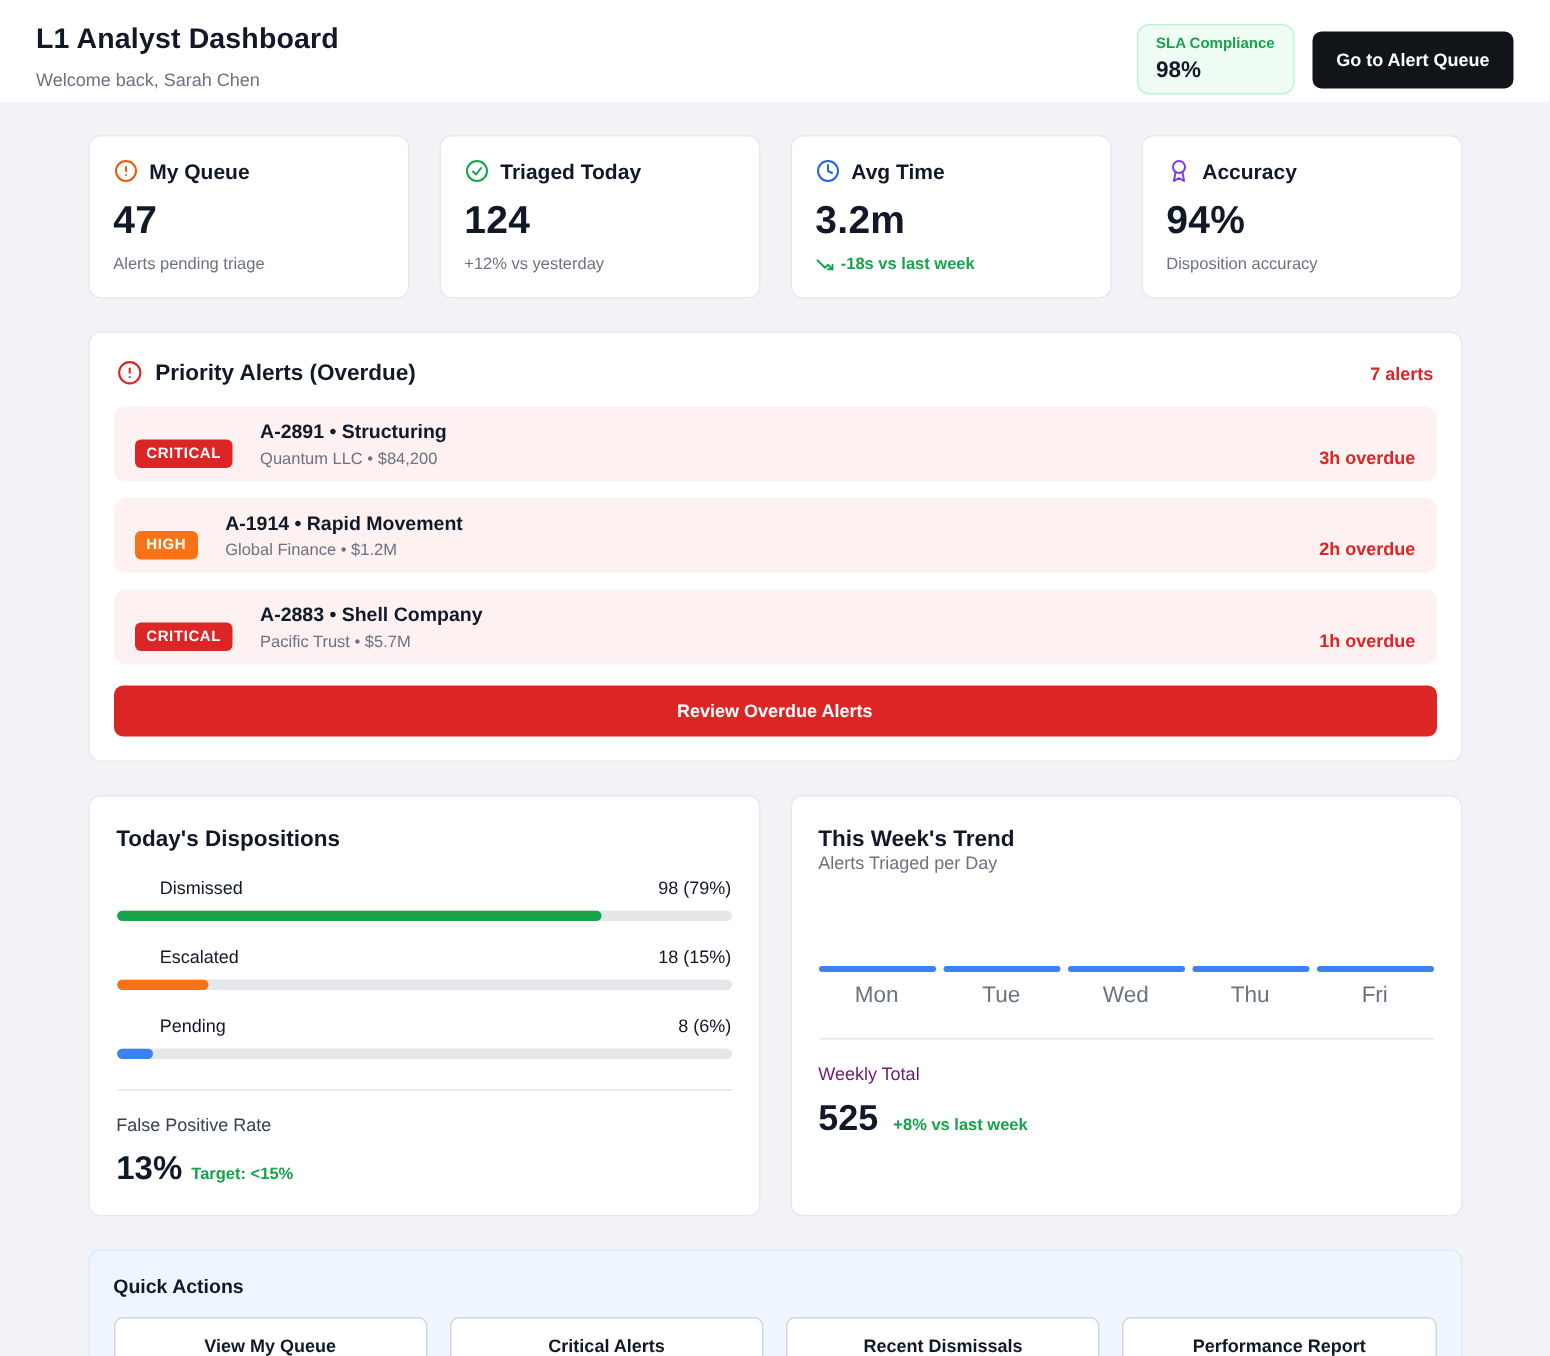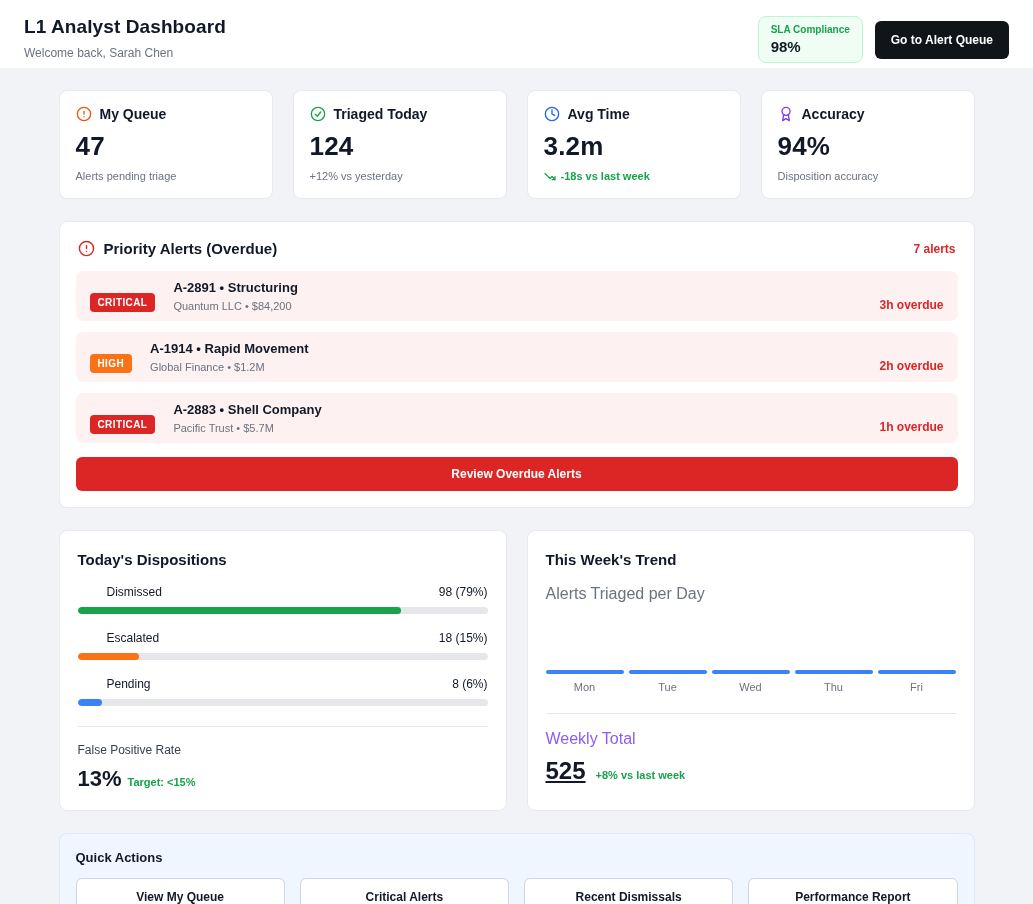--- a/index.html
+++ b/index.html
@@ -108,28 +108,28 @@
   .fill { height: 100%; border-radius: 4px; }
   .fill-green  { background: #16a34a; }
   .fill-orange { background: #f97316; }
   .fill-blue   { background: #3b82f6; }
   .divider { border-top: 1px solid #e5e7eb; margin: 20px 0 16px; }
   .fpr-label { font-size: 12px; color: #374151; }
   .fpr-row { display: flex; align-items: baseline; gap: 6px; margin-top: 9px; }
   .fpr-value { font-size: 22px; font-weight: 700; }
   .fpr-target { font-size: 11px; color: #16a34a; font-weight: 600; }
   
-  .trend-sub { font-size: 16px; color: #6b7280; margin-top: 17px; }
+  .trend-sub { font-size: 12px; color: #6b7280; margin-top: 0; }
   .chart { display: flex; gap: 5px; align-items: flex-end; height: 84px; margin-top: 6px; }
   .chart-col { flex: 1; display: flex; flex-direction: column; justify-content: flex-end; }
   .bar { height: 4px; background: #3b82f6; border-radius: 2px; width: 100%; }
-  .day-label { font-size: 11px; color: #6b7280; text-align: center; margin-top: 7px; }
-  .weekly-label { font-size: 16px; color: #8b5cf6; }
+  .day-label { font-size: 15px; color: #6b7280; text-align: center; margin-top: 7px; }
+  .weekly-label { font-size: 12px; color: #701a75; }
   .weekly-row { display: flex; align-items: baseline; gap: 10px; margin-top: 9px; }
-  .weekly-value { font-size: 24px; font-weight: 700; text-decoration: underline; }
+  .weekly-value { font-size: 24px; font-weight: 700; }
   .weekly-change { font-size: 11px; color: #16a34a; font-weight: 600; }
   
   .quick-card {
     margin-top: 22px;
     background: #eff6ff;
     border: 1px solid #dbeafe;
     border-radius: 8px;
     padding: 16px;
   }
   .quick-title { font-size: 13px; font-weight: 700; }

